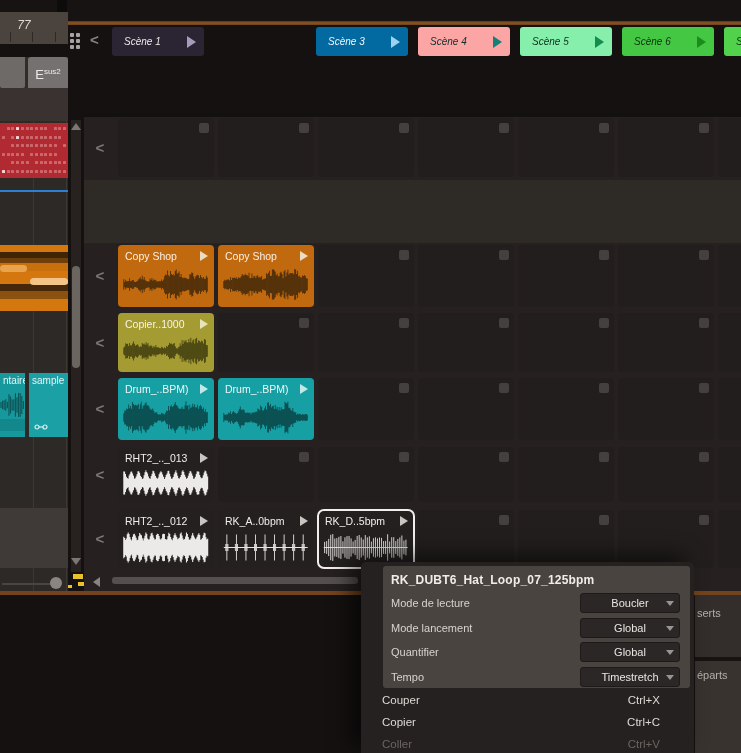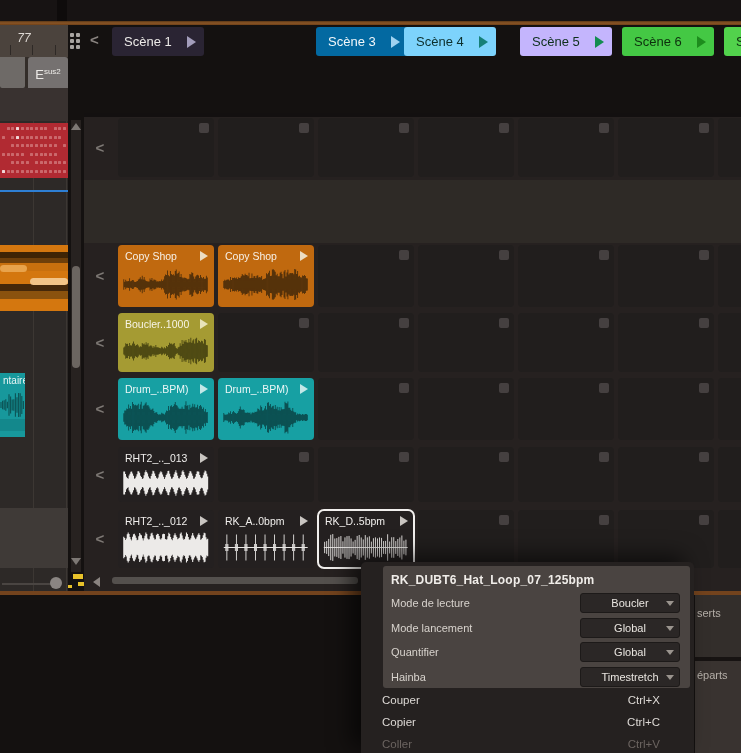--- a/index.html
+++ b/index.html
@@ -4,21 +4,21 @@
 <style>
   html,body{margin:0;padding:0;background:#000;}
   #root{position:relative;width:741px;height:753px;overflow:hidden;background:#141110;
         font-family:"Liberation Sans",sans-serif;-webkit-font-smoothing:antialiased;}
   .abs{position:absolute;}
   
   #topbar{left:0;top:0;width:741px;height:21px;background:#171313;}
   #topbar-notch{left:57px;top:0;width:10px;height:21px;background:#0e0b0b;}
   #accent-line{left:0;top:21px;width:741px;height:4px;background:linear-gradient(#5a3816,#8a5526,#6e4018);}
   
-  #ruler{left:0;top:25px;width:68px;height:32px;background:#4b433d;font-style:italic;}
+  #ruler{left:0;top:12px;width:68px;height:32px;background:#4b433d;font-style:italic;}
   #ruler-num{left:0;top:6px;width:48px;text-align:center;color:#ded9d4;font-size:12px;}
   .tick{top:20px;width:1px;height:10px;background:#2e2926;}
   #chord-row{left:0;top:57px;width:68px;height:31px;background:#332d29;}
   #chord-prev{left:0;top:0;width:25px;height:31px;background:#6e6a67;border-radius:0 0 2px 2px;}
   #chord-btn{left:28px;top:0;width:40px;height:31px;background:#757170;border-radius:3px 3px 0 0;
              color:#eceae7;font-size:13px;text-align:center;line-height:30px;}
   #chord-btn sup{font-size:8px;}
   #arr-upper{left:0;top:88px;width:68px;height:33px;background:#393230;}
   
   #arrange{left:0;top:121px;width:68px;height:470px;background:#2d2927;}
@@ -49,21 +49,21 @@
   .stop-sq{position:absolute;right:5px;top:5px;width:10px;height:10px;background:#454040;border-radius:2px;}
   .clip{position:absolute;border-radius:4px;overflow:hidden;}
   .clip.selected{outline:2px solid #f1efed;outline-offset:-1px;border-radius:6px;}
   .clip-head{display:flex;align-items:center;height:17px;padding:2px 6px 0 7px;}
   .clip-label{flex:1;font-size:10.5px;white-space:nowrap;overflow:hidden;}
   .play-tri{width:0;height:0;border-top:5px solid transparent;border-bottom:5px solid transparent;border-left:8px solid;}
   .clip-wave{position:absolute;left:4%;right:4%;top:22px;bottom:5px;}
   .clip-wave svg{width:100%;height:100%;display:block;}
   
   .scene-btn{position:absolute;top:27px;width:92px;height:29px;border-radius:3px;display:flex;align-items:center;padding:0 8px 0 12px;box-sizing:border-box;}
-  .scene-label{flex:1;font-size:13px;}
+  .scene-label{flex:1;font-size:10px;font-style:italic;}
   .scene-tri{width:0;height:0;border-top:6px solid transparent;border-bottom:6px solid transparent;border-left:9px solid;}
   #grid-icon{left:70px;top:33px;width:13px;height:16px;display:grid;grid-template-columns:4px 4px;grid-template-rows:4px 4px 4px;gap:2px;}
   #grid-icon i{background:#a8a4a0;border-radius:1px;}
   #scene-back-chevron{left:90px;top:31px;color:#8a8480;font-size:15px;font-weight:bold;}
   
   #hscroll-arrow{left:9px;top:464px;width:0;height:0;border-top:5px solid transparent;border-bottom:5px solid transparent;border-right:7px solid #8a8480;}
   #hscroll-thumb{left:28px;top:464px;width:246px;height:7px;background:#54504d;border-radius:3px;}
   
   #mix-divider{left:0;top:591px;width:741px;height:4px;background:#73431d;}
   .hdr-dd{width:0;height:0;border-left:4px solid transparent;border-right:4px solid transparent;border-top:5px solid #a59f99;margin-right:5px;}
@@ -198,20 +198,28 @@
         <div style="position: absolute; left: 0px; top: 20px; width: 27px; height: 7px; border-radius: 4px; background: rgb(232, 163, 76);"></div>
         <div style="position: absolute; left: 30px; top: 33px; width: 38px; height: 7px; border-radius: 4px; background: rgb(242, 196, 136);"></div>
       </div>
     <div class="abs" id="teal-a">
       <span class="teal-label">ntaire</span>
       <svg width="25" height="26" style="position:absolute;left:0;top:19px">
           <path d="M1 9.994576330291643V16.005423669708357M2.6 8.844312820438587V17.15568717956141M4.2 8.365511722271808V17.63448827772819M5.800000000000001 7.155458579916003V18.844541420084M7.4 9.792304477460966V16.207695522539034M9 2.2612838752207196V23.73871612477928M10.6 4.398080964943469V21.601919035056532M12.2 7.546751213303535V18.453248786696463M13.799999999999999 7.247590758137024V18.752409241862978M15.399999999999999 1.2578231131265163V24.742176886873484M17 5.233060301498566V20.766939698501435M18.6 1.0444541569281878V24.95554584307181M20.200000000000003 1.1410151441963539V24.858984855803648M21.800000000000004 4.041527405885539V21.95847259411446M23.400000000000006 8.951086917846546V17.048913082153454" stroke="#0c5355" stroke-width="1.1" fill="none"></path>
         </svg>
       <div style="position:absolute;left:0;top:46px;width:25px;height:12px;background:#13888c"></div>
     </div>
+    <div class="abs" id="teal-b">
+      <span class="teal-label">sample</span>
+      <svg width="14" height="8" viewBox="0 0 14 8" style="position:absolute;left:5px;top:50px">
+        <circle cx="3" cy="4" r="2" fill="none" stroke="#d8f0f0" stroke-width="1.2"></circle>
+        <circle cx="11" cy="4" r="2" fill="none" stroke="#d8f0f0" stroke-width="1.2"></circle>
+        <line x1="5" y1="4" x2="9" y2="4" stroke="#d8f0f0" stroke-width="1.2"></line>
+      </svg>
+    </div>
     <div class="abs" id="grey-block"></div>
   </div>
 
   <div class="abs" id="h-zoom-line"></div>
   <div class="abs" id="h-zoom-knob"></div>
   <div class="abs ymark" style="left:73px;top:574px;width:10px;height:5px"></div>
   <div class="abs ymark" style="left:78px;top:582px;width:6px;height:4px"></div>
   <div class="abs ymark" style="left:68px;top:585px;width:4px;height:3px"></div>
 
   <div class="abs" id="vscroll">
@@ -231,25 +239,25 @@
   <div class="abs" id="scene-back-chevron">&lt;</div>
   <div class="abs" id="scene-bar" style="left:0;top:0;width:741px;height:57px">
       <div class="scene-btn" style="left: 112px; background: rgb(42, 36, 51);">
         <span class="scene-label" style="color: rgb(236, 234, 232);">Scène 1</span>
         <span class="scene-tri" style="border-left-color: rgb(163, 157, 187);"></span>
       </div>
       <div class="scene-btn" style="left: 316px; background: #0369a1;">
         <span class="scene-label" style="color: rgb(242, 247, 250);">Scène 3</span>
         <span class="scene-tri" style="border-left-color: rgb(159, 210, 240);"></span>
       </div>
-      <div class="scene-btn" style="left: 404px; background: #7dd3fc;">
+      <div class="scene-btn" style="left: 418px; background: #fca5a5;">
         <span class="scene-label" style="color: rgb(13, 47, 44);">Scène 4</span>
         <span class="scene-tri" style="border-left-color: rgb(21, 128, 120);"></span>
       </div>
-      <div class="scene-btn" style="left: 520px; background: #c4b5fd;">
+      <div class="scene-btn" style="left: 520px; background: #86efac;">
         <span class="scene-label" style="color: rgb(13, 47, 27);">Scène 5</span>
         <span class="scene-tri" style="border-left-color: rgb(20, 140, 80);"></span>
       </div>
       <div class="scene-btn" style="left: 622px; background: rgb(68, 200, 68);">
         <span class="scene-label" style="color: rgb(13, 47, 13);">Scène 6</span>
         <span class="scene-tri" style="border-left-color: rgb(29, 140, 29);"></span>
       </div>
       <div class="scene-btn" style="left: 724px; background: rgb(82, 210, 76);">
         <span class="scene-label" style="color: rgb(13, 47, 13);">Scène 7</span>
       </div>
@@ -311,21 +319,21 @@
         <div class="cell" style="left: 434px; top: 132px; width: 96px; height: 62px;">
           <div class="stop-sq"></div>
         </div>
         <div class="cell" style="left: 534px; top: 132px; width: 96px; height: 62px;">
           <div class="stop-sq"></div>
         </div>
         <div class="cell" style="left: 634px; top: 132px; width: 96px; height: 62px;"></div>
         <div class="abs row-chevron" style="left: 9px; top: 220.5px;">&lt;</div>
         <div class="clip" style="left: 34px; top: 200px; width: 96px; height: 59px; background: rgb(165, 155, 51);">
           <div class="clip-head">
-            <span class="clip-label" style="color: rgb(247, 244, 230);">Boucler..1000</span>
+            <span class="clip-label" style="color: rgb(247, 244, 230);">Copier..1000</span>
             <span class="play-tri" style="border-left-color: rgb(232, 228, 186);"></span>
           </div>
           <div class="clip-wave">
             <svg viewBox="0 0 100 30" preserveAspectRatio="none">
               <path d="M2.0 11.7V18.3M3.1 10.7V19.3M4.2 7.7V22.3M5.3 8.4V21.6M6.4 8.1V21.9M7.5 10.4V19.6M8.6 7.4V22.6M9.7 9.7V20.3M10.8 9.9V20.1M11.9 7.9V22.1M13.0 6.2V23.8M14.1 8.1V21.9M15.2 10.0V20.0M16.3 9.3V20.7M17.4 8.7V21.3M18.5 9.9V20.1M19.6 11.6V18.4M20.7 10.5V19.5M21.8 11.1V18.9M22.9 7.5V22.5M24.0 8.6V21.4M25.1 8.0V22.0M26.2 9.2V20.8M27.3 6.8V23.2M28.4 9.0V21.0M29.5 7.5V22.5M30.6 10.7V19.3M31.7 10.0V20.0M32.8 9.6V20.4M33.9 10.6V19.4M35.0 11.9V18.1M36.1 10.2V19.8M37.2 11.4V18.6M38.3 9.4V20.6M39.4 11.4V18.6M40.5 11.6V18.4M41.6 11.7V18.3M42.7 12.1V17.9M43.8 12.4V17.6M44.9 10.9V19.1M46.0 11.8V18.2M47.1 12.7V17.3M48.2 11.6V18.4M49.3 12.4V17.6M50.4 10.4V19.6M51.5 11.0V19.0M52.6 9.3V20.7M53.7 7.3V22.7M54.8 8.1V21.9M55.9 7.9V22.1M57.0 8.8V21.2M58.1 8.1V21.9M59.2 7.4V22.6M60.3 10.6V19.4M61.4 12.2V17.8M62.5 12.8V17.2M63.6 11.6V18.4M64.7 11.0V19.0M65.8 7.8V22.2M66.9 10.1V19.9M68.0 4.7V25.3M69.1 8.5V21.5M70.2 5.1V24.9M71.3 6.4V23.6M72.4 4.7V25.3M73.5 6.9V23.1M74.6 7.2V22.8M75.7 3.8V26.2M76.8 6.7V23.3M77.9 2.6V27.4M79.0 7.3V22.7M80.1 5.1V24.9M81.2 4.1V25.9M82.3 7.9V22.1M83.4 3.4V26.6M84.5 2.5V27.5M85.6 7.2V22.8M86.7 4.9V25.1M87.8 5.7V24.3M88.9 6.7V23.3M90.0 5.4V24.6M91.1 5.9V24.1M92.2 8.0V22.0M93.3 3.8V26.2M94.4 4.4V25.6M95.5 9.4V20.6M96.6 9.5V20.5" stroke="#4b4712" stroke-width="1.05" fill="none"></path>
             </svg>
           </div>
         </div>
         <div class="cell" style="left: 134px; top: 200px; width: 96px; height: 59px;">
           <div class="stop-sq"></div>
@@ -491,21 +499,21 @@
             </div>
           </div>
           <div class="ctx-field" style="top: 75px;">
             <span class="ctx-field-label">Quantifier</span>
             <div class="ctx-dd">
               <span>Global</span>
               <i></i>
             </div>
           </div>
           <div class="ctx-field" style="top: 99.5px;">
-            <span class="ctx-field-label">Hainba</span>
+            <span class="ctx-field-label">Tempo</span>
             <div class="ctx-dd">
               <span>Timestretch</span>
               <i></i>
             </div>
           </div>
         </div>
     </div>
     <div id="ctx-items">
         <div class="ctx-item" style="top: 128px;">
           <span class="ctx-item-label">Couper</span>

